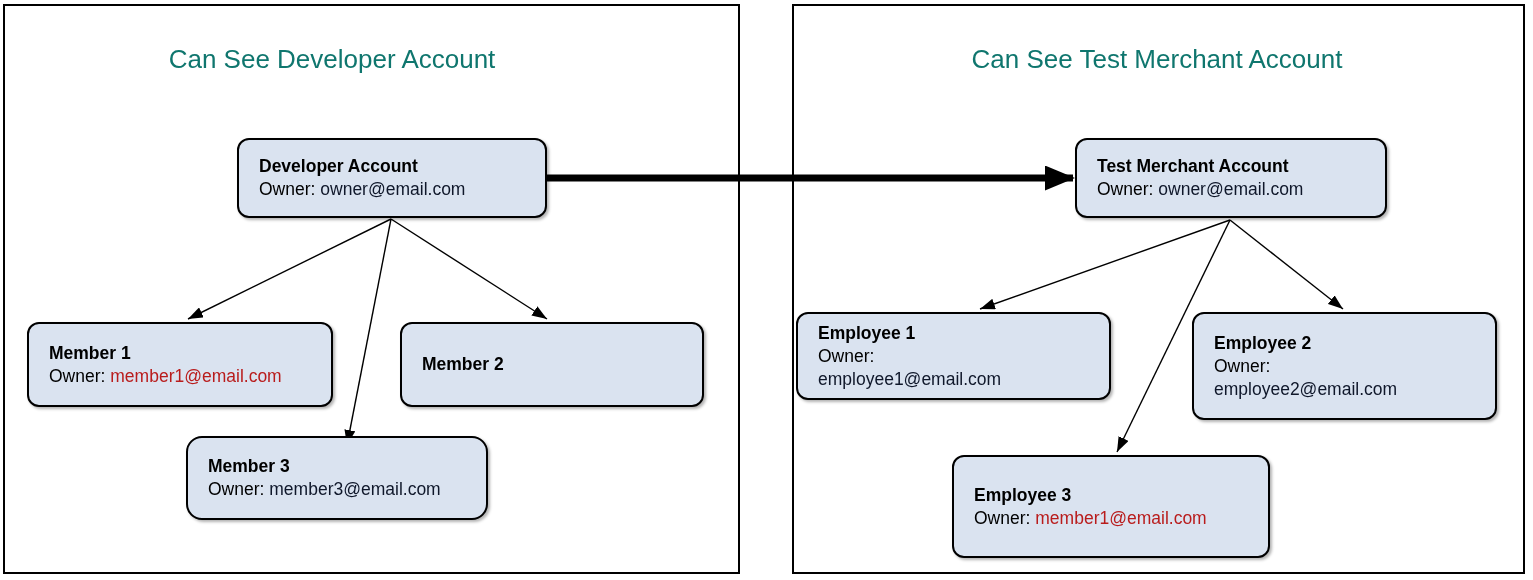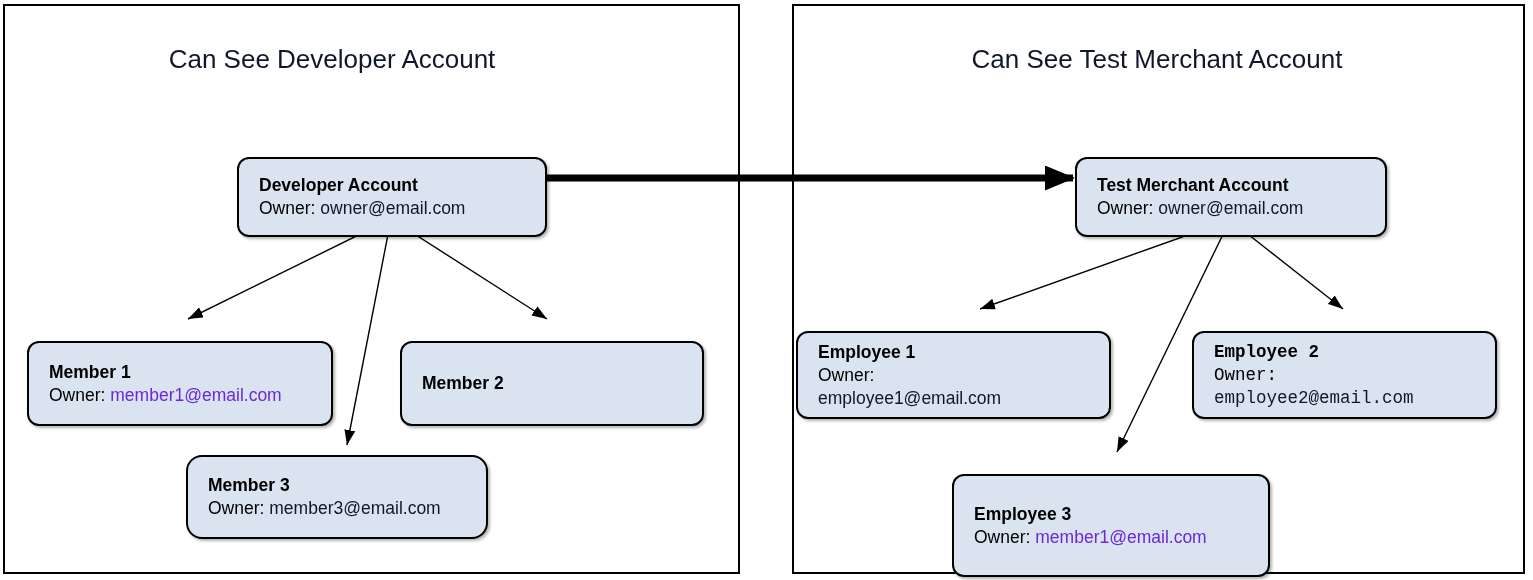--- a/index.html
+++ b/index.html
@@ -21,45 +21,44 @@
     background: #ffffff;
     box-sizing: border-box;
   }
   .panel-left  { left: 3px;   top: 4px; width: 737px; height: 570px; }
   .panel-right { left: 792px; top: 4px; width: 733px; height: 570px; }
   .panel-title {
     position: absolute;
     top: 44px;
     transform: translateX(-50%);
     font-size: 26px;
-    color: #0f172a;
+    color: #0f766e;
     white-space: nowrap;
   }
   .title-left  { left: 332px; }
   .title-right { left: 1157px; }
   .node {
     position: absolute;
     background: #dae3f0;
     border: 2px solid #000000;
     border-radius: 12px;
     box-sizing: border-box;
     box-shadow: 2px 2px 3px rgba(0,0,0,0.30);
     display: flex;
     flex-direction: column;
     justify-content: center;
     padding-left: 20px;
     padding-right: 8px;
     font-size: 17.5px;
     line-height: 23px;
     color: #000000;
-    margin-top: 19px;
   }
   .node-title { font-weight: bold; }
   .email { color: #0f172a; }
-  .red { color: #6d28d9; }
+  .red { color: #b91c1c; }
   .node.stacked .email { display: block; }
   svg.edges {
     position: absolute;
     left: 0; top: 0;
     pointer-events: none;
   }
   svg.edges line { stroke: #000000; }
   .thin  { stroke-width: 1.4; }
   .thick { stroke-width: 7; }
 </style>
@@ -117,21 +116,21 @@
   <div class="node" style="left:1075px; top:138px; width:312px; height:80px;">
     <div class="node-title">Test Merchant Account</div>
     <div class="node-owner"><span>Owner: </span><span class="email">owner@email.com</span></div>
   </div>
 
   <div class="node stacked" style="left:796px; top:312px; width:315px; height:88px;">
     <div class="node-title">Employee 1</div>
     <div class="node-owner"><span>Owner: </span><span class="email">employee1@email.com</span></div>
   </div>
 
-  <div class="node stacked" style="left:1192px; top:312px; width:305px; height:88px;font-family:Liberation Mono, monospace;">
+  <div class="node stacked" style="left:1192px; top:312px; width:305px; height:108px;">
     <div class="node-title">Employee 2</div>
     <div class="node-owner"><span>Owner: </span><span class="email">employee2@email.com</span></div>
   </div>
 
   <div class="node" style="left:952px; top:455px; width:318px; height:103px;">
     <div class="node-title">Employee 3</div>
     <div class="node-owner"><span>Owner: </span><span class="email red">member1@email.com</span></div>
   </div>
 
 </div>

